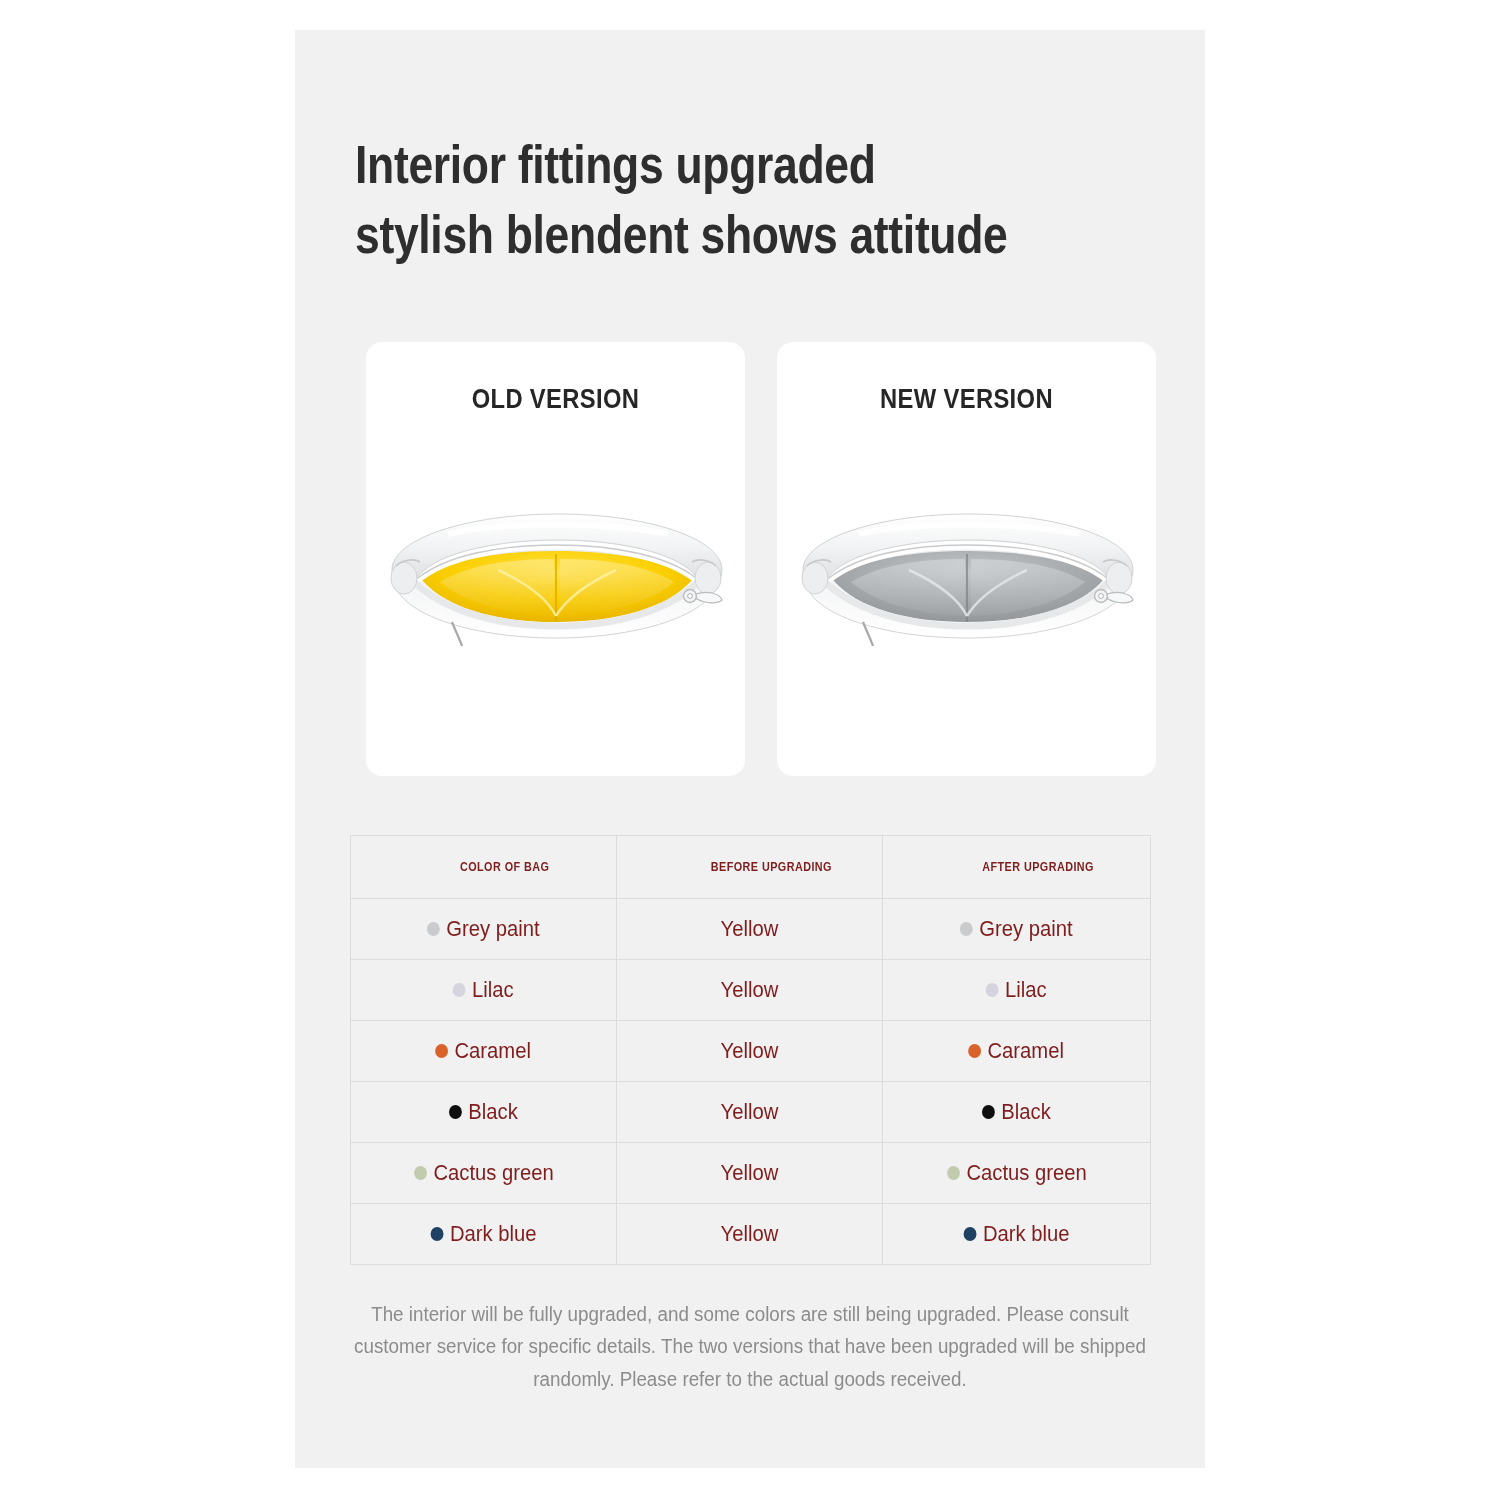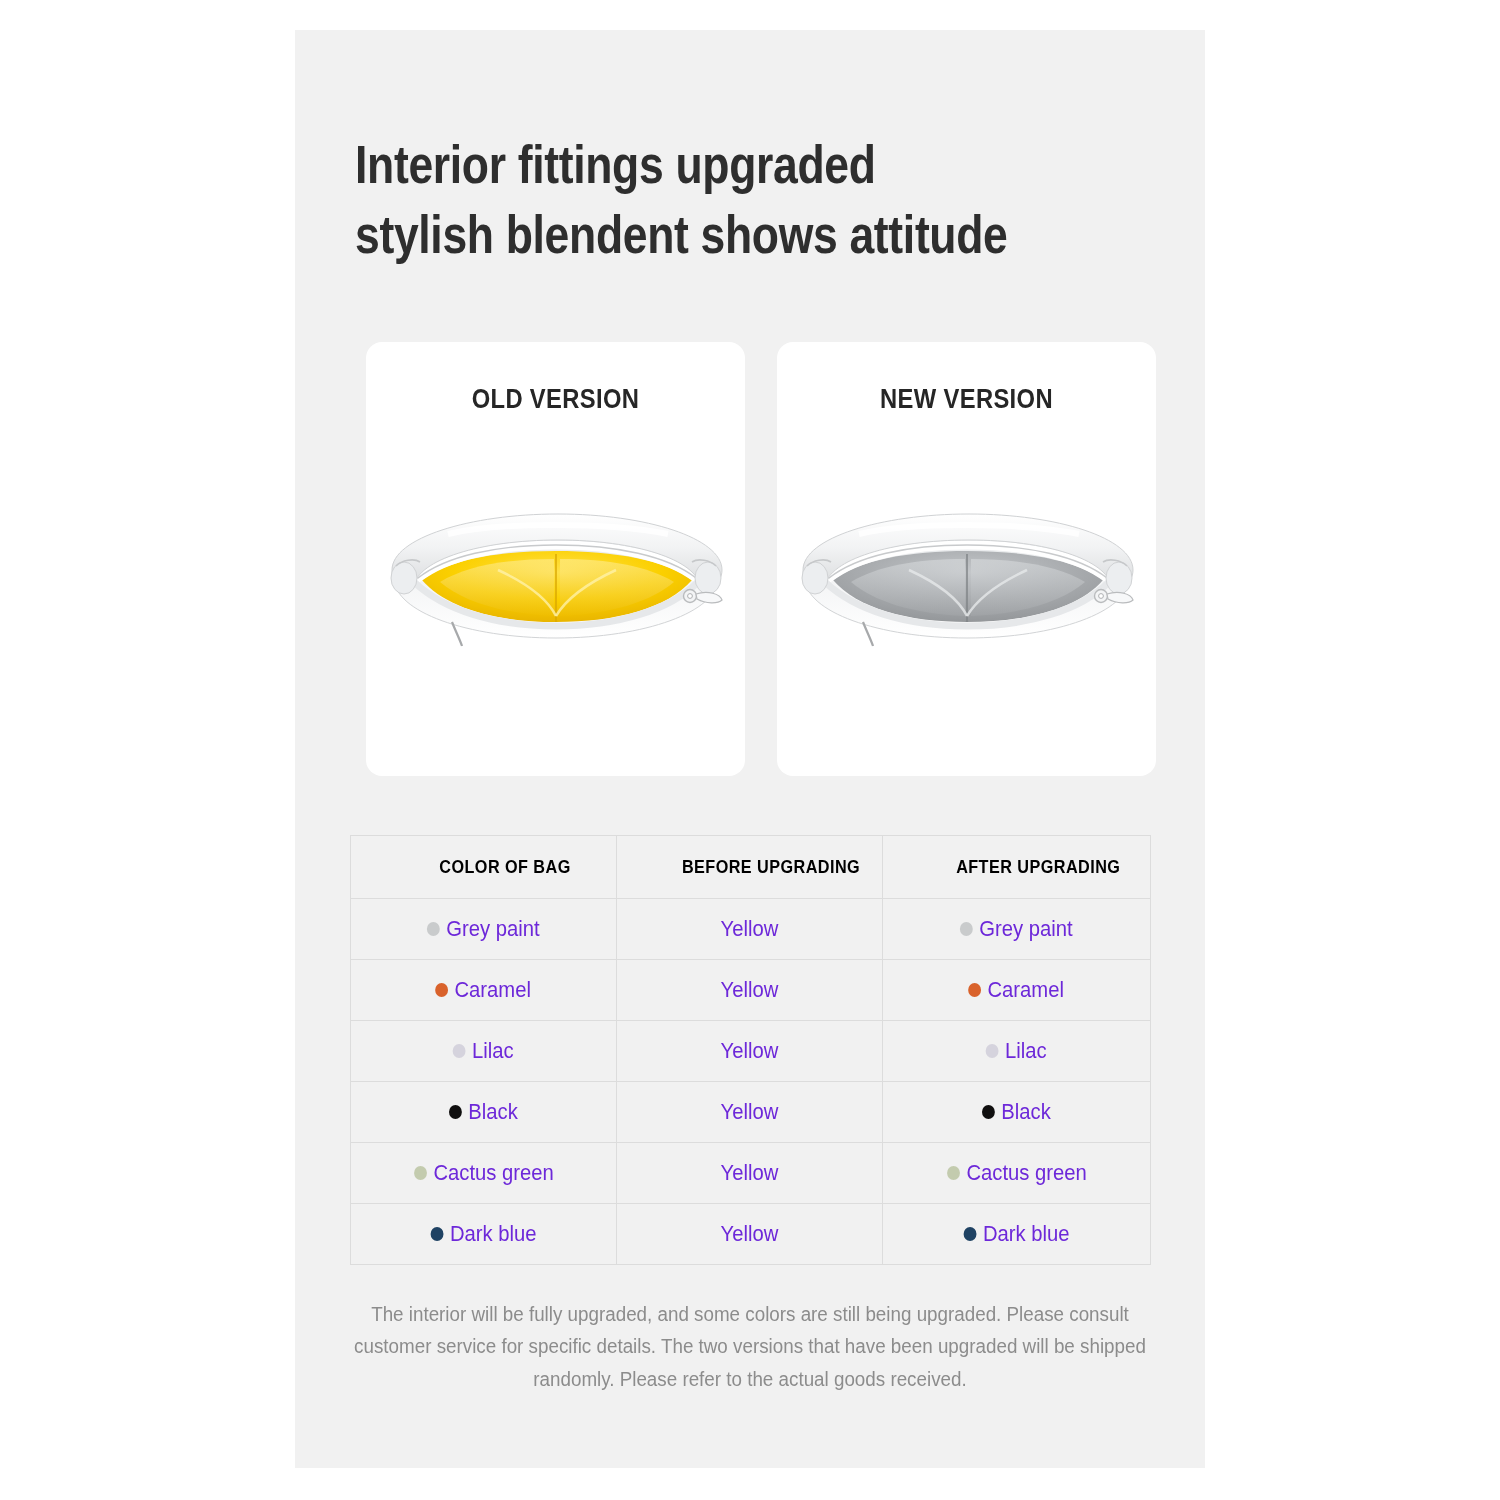--- a/index.html
+++ b/index.html
@@ -107,32 +107,32 @@
   .table td, .table th {
     border: 1px solid #dcdcdc;
     text-align: center;
     vertical-align: middle;
     background: #f1f1f1;
   }
   .table th {
     height: 60px;
     font-family: "Liberation Sans Narrow", "Liberation Sans", sans-serif;
     font-weight: 700;
-    font-size: 18px;
+    font-size: 12px;
     letter-spacing: 0.5px;
-    color: #000000;
+    color: #7f1d1d;
     padding-left: 44px;
   }
   .table th > span { display: inline-block; transform: scaleX(0.9); }
   .table td {
     height: 58px;
     font-family: "Liberation Sans Narrow", "Liberation Sans", sans-serif;
     font-weight: 400;
     font-size: 22px;
-    color: #6d28d9;
+    color: #7f1d1d;
   }
   .col-a { width: 266px; }
   .col-b { width: 266px; }
   .col-c { width: 268px; }
 
   .cell-inner {
     display: inline-flex;
     align-items: center;
     gap: 7px;
     transform: scaleX(0.92);
@@ -319,56 +319,56 @@
             <span class="cell-inner">
               <span class="swatch" style="background: rgb(201, 203, 204);"></span>
               <span>Grey paint</span>
             </span>
           </td>
         </tr>
 
         <tr>
           <td>
             <span class="cell-inner">
+              <span class="swatch" style="background: rgb(213, 211, 221);"></span>
+              <span>Lilac</span>
+            </span>
+          </td>
+          <td>
+            <span class="plain-cell">Yellow</span>
+          </td>
+          <td>
+            <span class="cell-inner">
+              <span class="swatch" style="background: rgb(213, 211, 221);"></span>
+              <span>Lilac</span>
+            </span>
+          </td>
+        </tr>
+
+        <tr>
+          <td>
+            <span class="cell-inner">
               <span class="swatch" style="background: rgb(217, 98, 43);"></span>
               <span>Caramel</span>
             </span>
           </td>
           <td>
             <span class="plain-cell">Yellow</span>
           </td>
           <td>
             <span class="cell-inner">
               <span class="swatch" style="background: rgb(217, 98, 43);"></span>
               <span>Caramel</span>
             </span>
           </td>
         </tr>
 
         <tr>
           <td>
             <span class="cell-inner">
-              <span class="swatch" style="background: rgb(213, 211, 221);"></span>
-              <span>Lilac</span>
-            </span>
-          </td>
-          <td>
-            <span class="plain-cell">Yellow</span>
-          </td>
-          <td>
-            <span class="cell-inner">
-              <span class="swatch" style="background: rgb(213, 211, 221);"></span>
-              <span>Lilac</span>
-            </span>
-          </td>
-        </tr>
-
-        <tr>
-          <td>
-            <span class="cell-inner">
               <span class="swatch" style="background: rgb(16, 15, 15);"></span>
               <span>Black</span>
             </span>
           </td>
           <td>
             <span class="plain-cell">Yellow</span>
           </td>
           <td>
             <span class="cell-inner">
               <span class="swatch" style="background: rgb(16, 15, 15);"></span>

